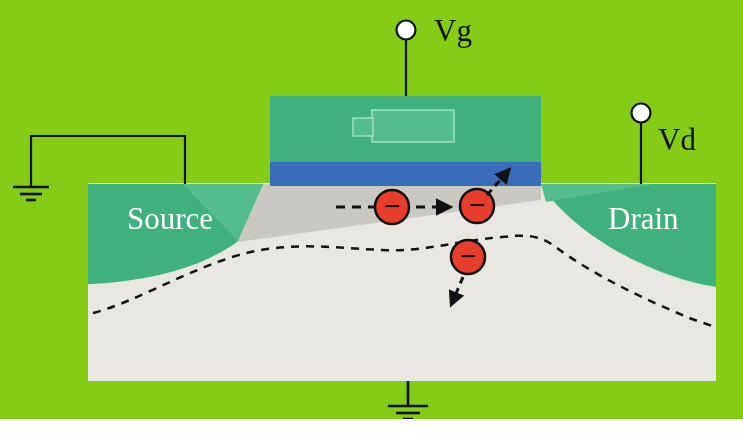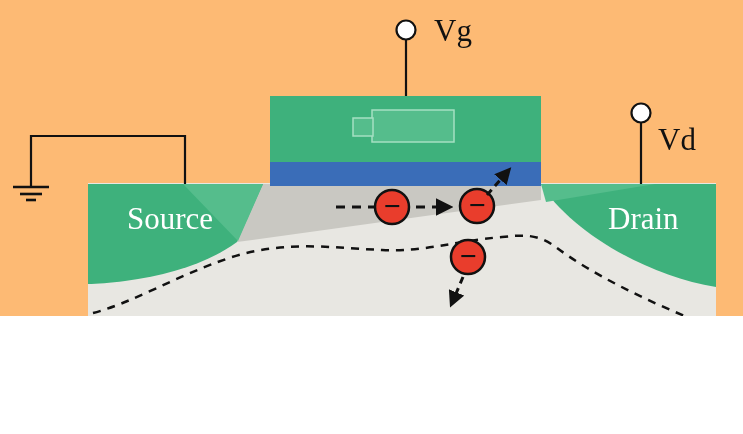--- a/index.html
+++ b/index.html
@@ -1,20 +1,20 @@
 <!DOCTYPE html>
 <html><head>
 <meta charset="utf-8">
 <style>
   html, body { margin: 0; padding: 0; background: #ffffff; }
   .stage {
     position: relative;
     width: 743px;
-    height: 316px;
-    background: #fdba74;
+    height: 419px;
+    background: #84cc16;
     overflow: hidden;
     font-family: "Liberation Serif", "DejaVu Serif", serif;
   }
   svg text {
     font-family: "Liberation Serif", "DejaVu Serif", serif;
   }
 </style>
 </head>
 <body>
 

